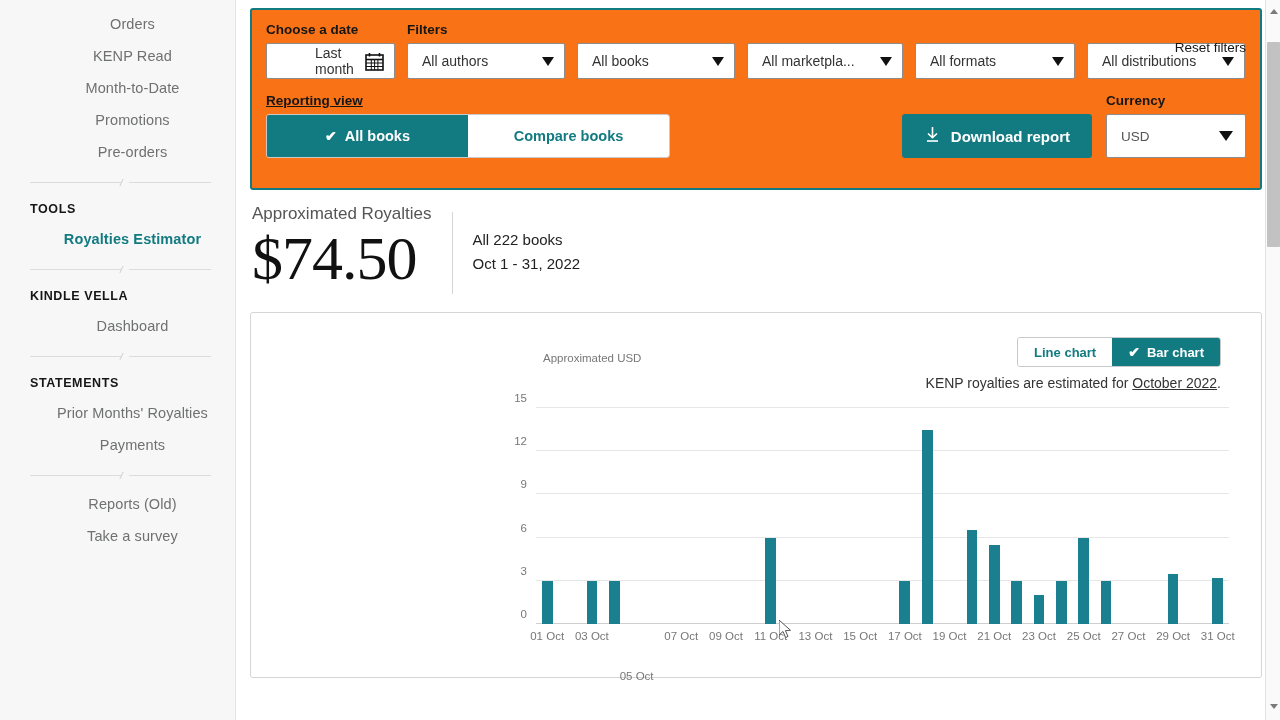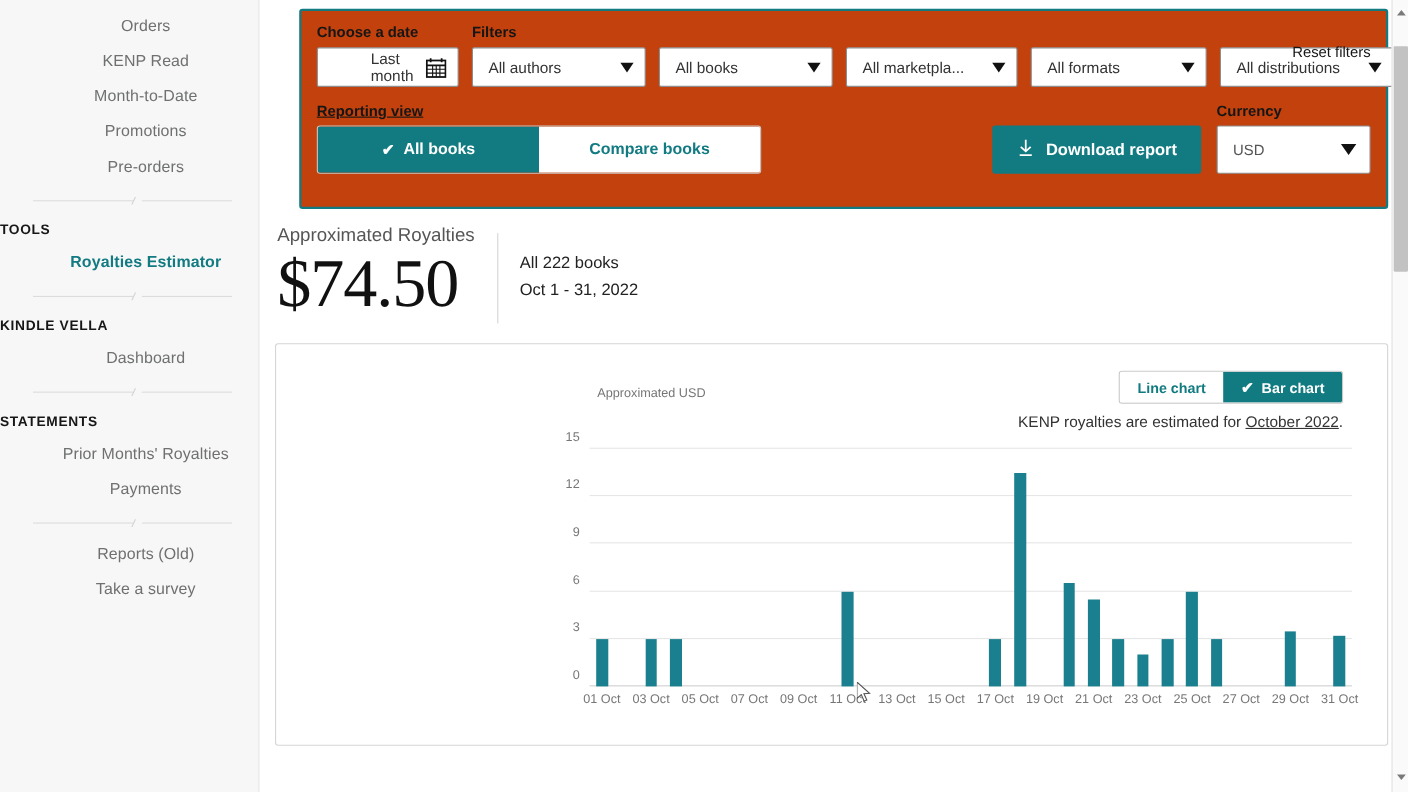--- a/index.html
+++ b/index.html
@@ -26,35 +26,34 @@
   .divider {
     height: 1px; background: #dcdcdc; margin: 14px 24px 12px 30px;
     position: relative;
   }
   .divider::after{
     content:""; position:absolute; left:50%; top:-3px; width:7px; height:7px;
     border-left:1px solid #cfcfcf; transform: skewX(-25deg); background:#f7f7f7;
   }
   .section-head {
     font-size: 12.5px; color: #161616; font-weight: bold;
-    letter-spacing: .6px; line-height: 28px;
+    letter-spacing: .6px; padding-left: 30px; line-height: 28px;
   }
 
   
   .main {
     flex: 1 1 auto; height: 720px; position: relative;
     background: #ffffff; padding: 0 18px 0 14px; overflow: hidden;
   }
 
   
   .filter-card {
     margin-top: 8px; border: 2px solid #127b82; border-radius: 3px;
-    background: #c2410c; padding: 12px 14px 14px 6px; position: relative;
+    background: #f97316; padding: 12px 14px 14px 6px; position: relative;
     height: 182px;
-    margin-left: 22px;
   }
   .fc-row1 { display: flex; align-items: flex-end; position: relative; }
   .lbl {
     font-size: 13.5px; font-weight: bold; color: #161616; margin-bottom: 6px;
     display: block;
   }
   .lbl-underline { text-decoration: underline; }
   .reset-link {
     position: absolute; right: 0; top: 18px; font-size: 13.5px; color: #161616;
     cursor: pointer;
@@ -384,21 +383,21 @@
               <div class="bar" title="24 Oct: 3" style="left: 75.0315%; width: 1.55%; height: 43.2px; background: rgb(26, 127, 142);"></div>
               <div class="bar" title="25 Oct: 6" style="left: 78.2573%; width: 1.55%; height: 86.4px; background: rgb(26, 127, 142);"></div>
               <div class="bar" title="26 Oct: 3" style="left: 81.4831%; width: 1.55%; height: 43.2px; background: rgb(26, 127, 142);"></div>
               <div class="bar" title="29 Oct: 3.5" style="left: 91.1605%; width: 1.55%; height: 50.4px; background: rgb(26, 127, 142);"></div>
               <div class="bar" title="31 Oct: 3.2" style="left: 97.6121%; width: 1.55%; height: 46.08px; background: rgb(26, 127, 142);"></div>
             </div>
           </div>
         <div class="xlabels" id="xLabels">
             <span class="xlabel" style="left: 1.6129%;">01 Oct</span>
             <span class="xlabel" style="left: 8.06452%;">03 Oct</span>
-            <span class="xlabel" style="left: 14.5161%;">05 Oct</span>
+            <span class="xlabel" style="left: 14.5161%; margin-top: 40px;">05 Oct</span>
             <span class="xlabel" style="left: 20.9677%;">07 Oct</span>
             <span class="xlabel" style="left: 27.4194%;">09 Oct</span>
             <span class="xlabel" style="left: 33.871%;">11 Oct</span>
             <span class="xlabel" style="left: 40.3226%;">13 Oct</span>
             <span class="xlabel" style="left: 46.7742%;">15 Oct</span>
             <span class="xlabel" style="left: 53.2258%;">17 Oct</span>
             <span class="xlabel" style="left: 59.6774%;">19 Oct</span>
             <span class="xlabel" style="left: 66.129%;">21 Oct</span>
             <span class="xlabel" style="left: 72.5806%;">23 Oct</span>
             <span class="xlabel" style="left: 79.0323%;">25 Oct</span>

